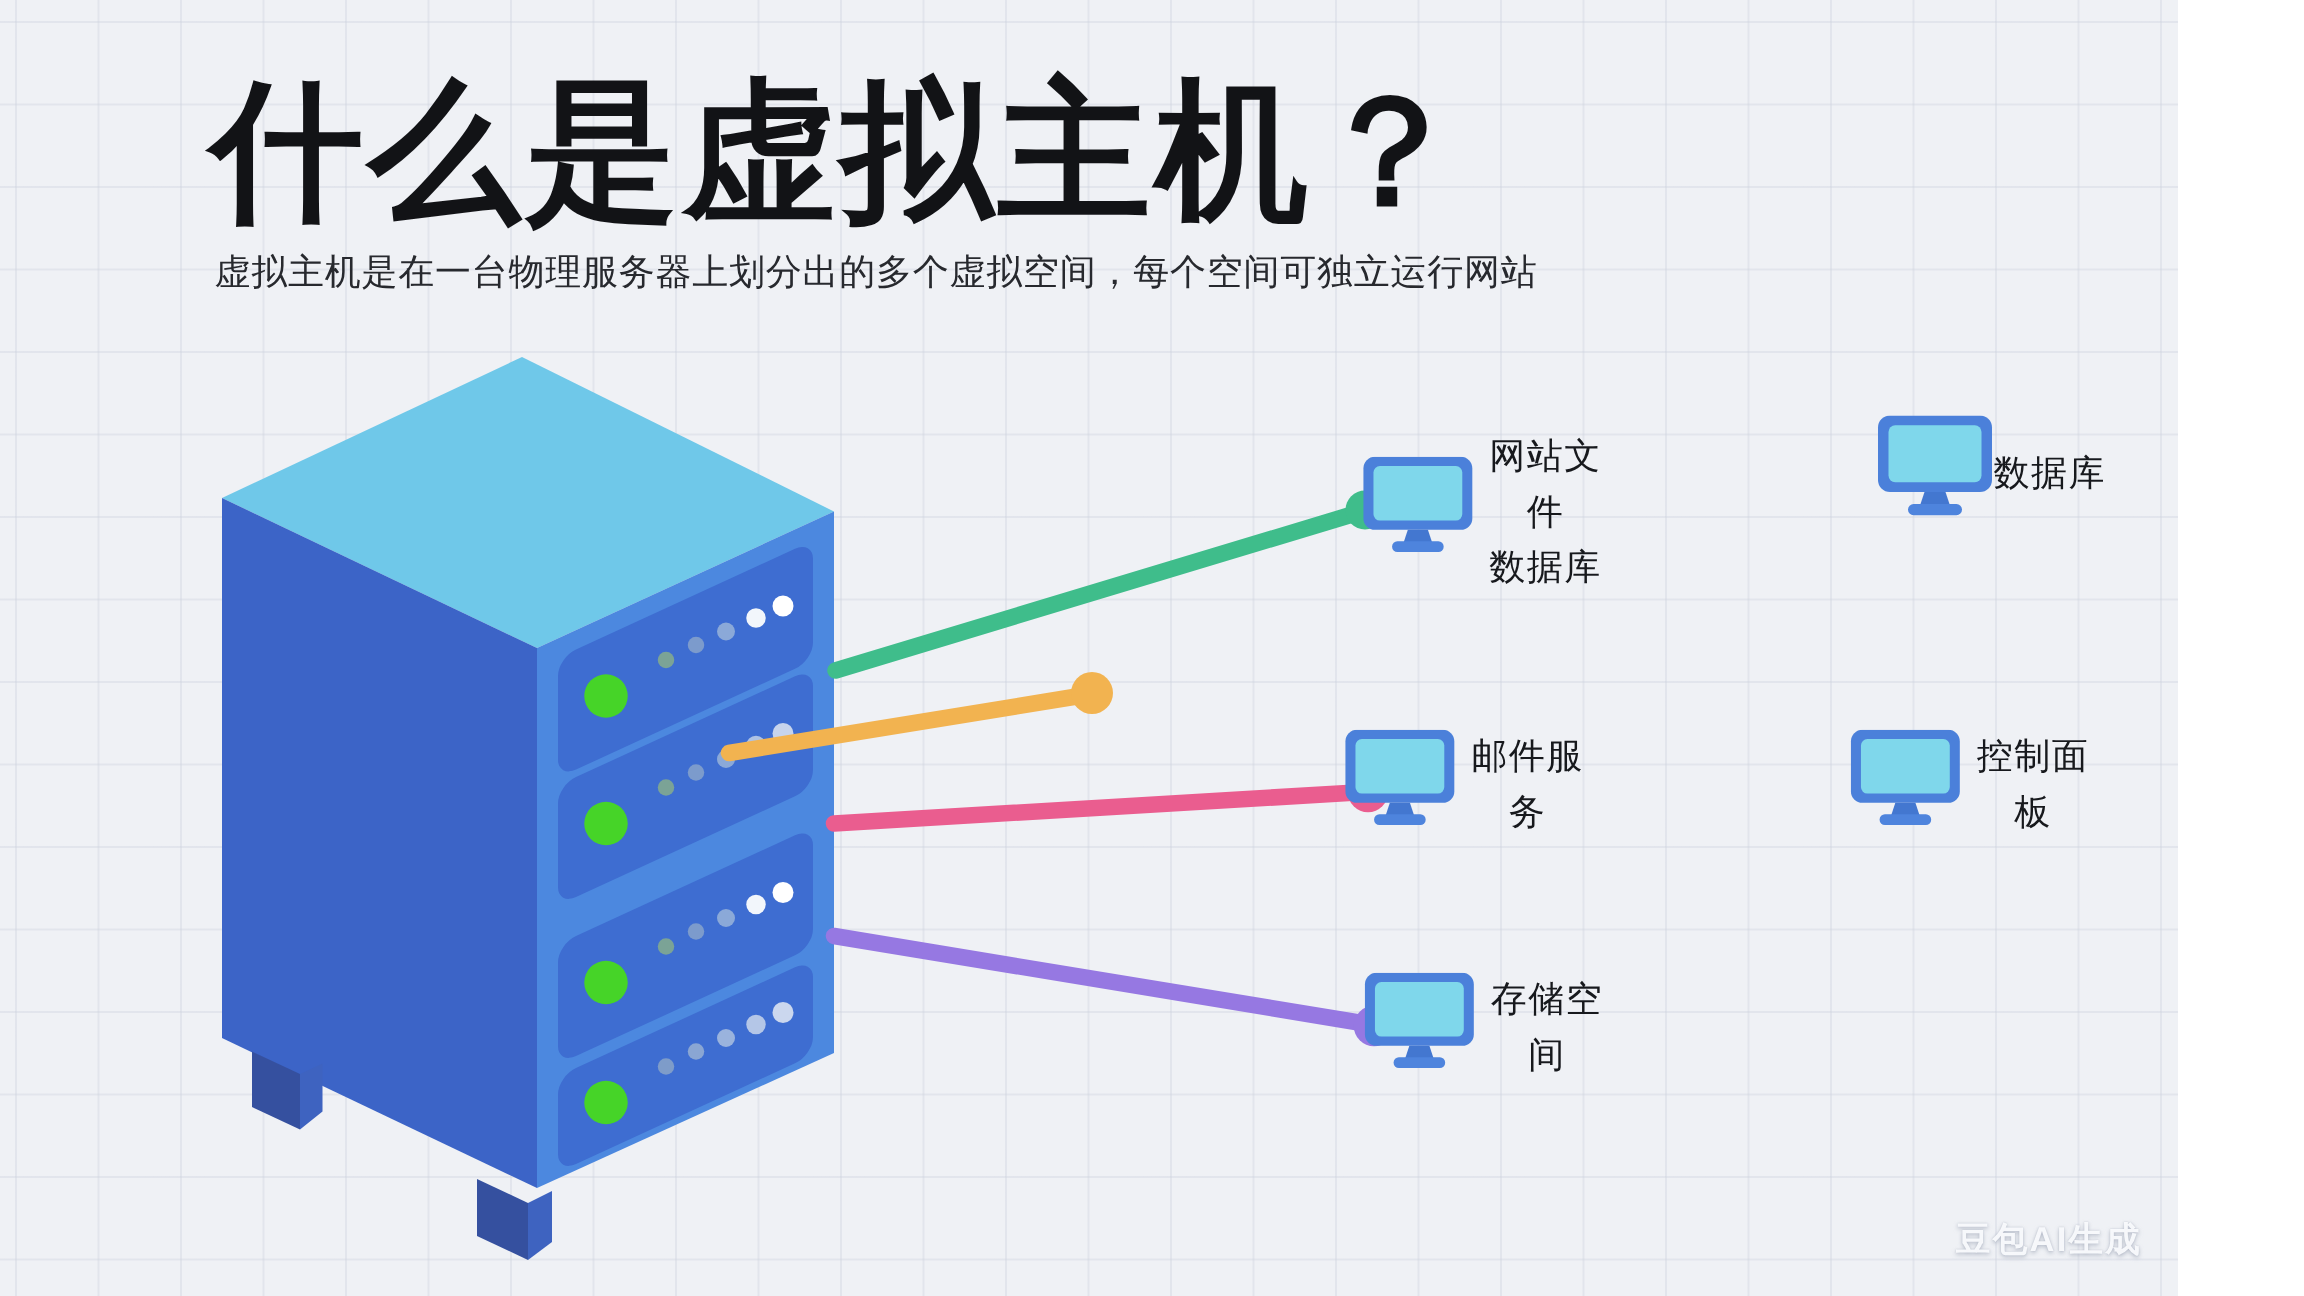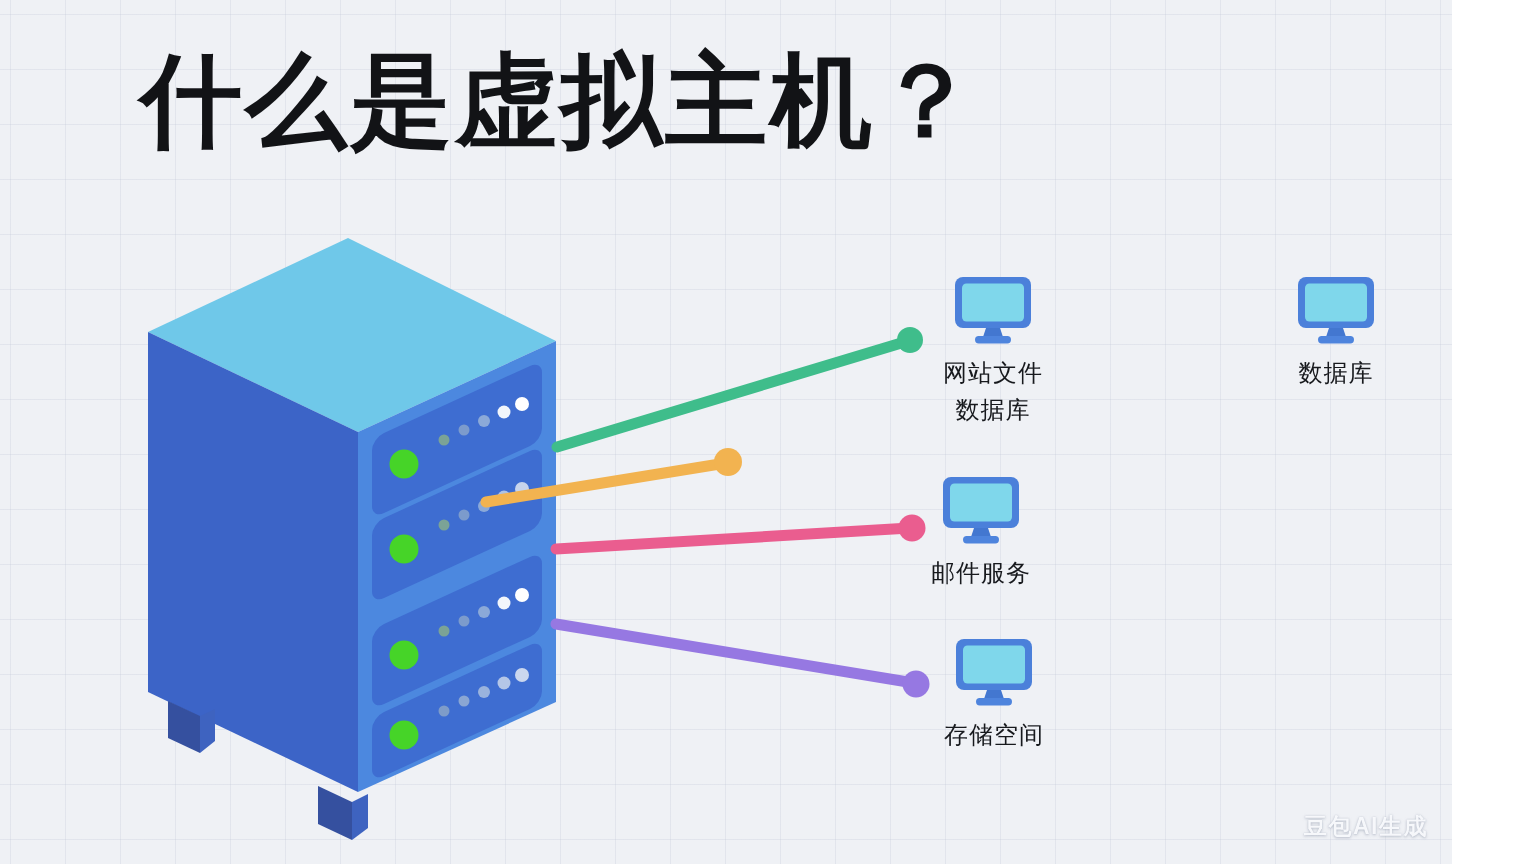--- a/index.html
+++ b/index.html
@@ -23,21 +23,21 @@
     letter-spacing:3px;color:#121316;white-space:nowrap;
   }
   .page-subtitle{
     position:absolute;left:143px;top:166px;margin:0;
     font-size:24px;line-height:1.3;font-weight:400;
     letter-spacing:0.5px;color:#27292e;white-space:nowrap;
   }
   .scene{position:absolute;left:0;top:0;width:1536px;height:864px;}
   .endpoint{
     position:absolute;width:170px;
-    display:flex;flex-direction:column;align-items:center;
+    display:flex;flex-direction:row;align-items:center;
   }
   .endpoint .monitor{width:78px;height:68px;display:block;}
   .ep-label{
     margin-top:9px;text-align:center;
     font-size:24px;line-height:1.55;font-weight:500;
     letter-spacing:1px;color:#17191d;
   }
   .ep-label span{display:block;}
   .watermark{
     position:absolute;right:24px;bottom:22px;
@@ -45,20 +45,21 @@
     color:rgba(252,253,255,0.92);
     text-shadow:0 1px 3px rgba(148,156,175,0.6),0 0 1px rgba(148,156,175,0.5);
   }
 </style>
 </head>
 <body>
 
 <div class="stage">
 
   <h1 class="page-title">什么是虚拟主机？</h1>
+  <p class="page-subtitle">虚拟主机是在一台物理服务器上划分出的多个虚拟空间，每个空间可独立运行网站</p>
 
   <svg class="scene" viewBox="0 0 1536 864">
     <defs>
       <symbol id="monitor-sym" viewBox="0 0 78 68">
         <rect x="1" y="0" width="76" height="51" rx="8" fill="#4B80DA"></rect>
         <rect x="8" y="6.5" width="62" height="38" rx="4.5" fill="#7FD7EB"></rect>
         <polygon points="32,51 46,51 49,60 29,60" fill="#4377D0"></polygon>
         <rect x="21" y="59" width="36" height="7.5" rx="3.7" fill="#4E84DD"></rect>
       </symbol>
     </defs>
@@ -158,20 +159,28 @@
 
   <div class="endpoint" style="left:896px;top:477px;">
     <svg class="monitor" viewBox="0 0 78 68">
         <use href="#monitor-sym"></use>
       </svg>
     <div class="ep-label">
       <span>邮件服务</span>
     </div>
   </div>
 
+  <div class="endpoint" style="left:1233px;top:477px;">
+    <svg class="monitor" viewBox="0 0 78 68">
+        <use href="#monitor-sym"></use>
+      </svg>
+    <div class="ep-label">
+      <span>控制面板</span>
+    </div>
+  </div>
 
   <div class="endpoint" style="left:909px;top:639px;justify-content:center;">
     <svg class="monitor" viewBox="0 0 78 68">
         <use href="#monitor-sym"></use>
       </svg>
     <div class="ep-label">
       <span>存储空间</span>
     </div>
   </div>
 

